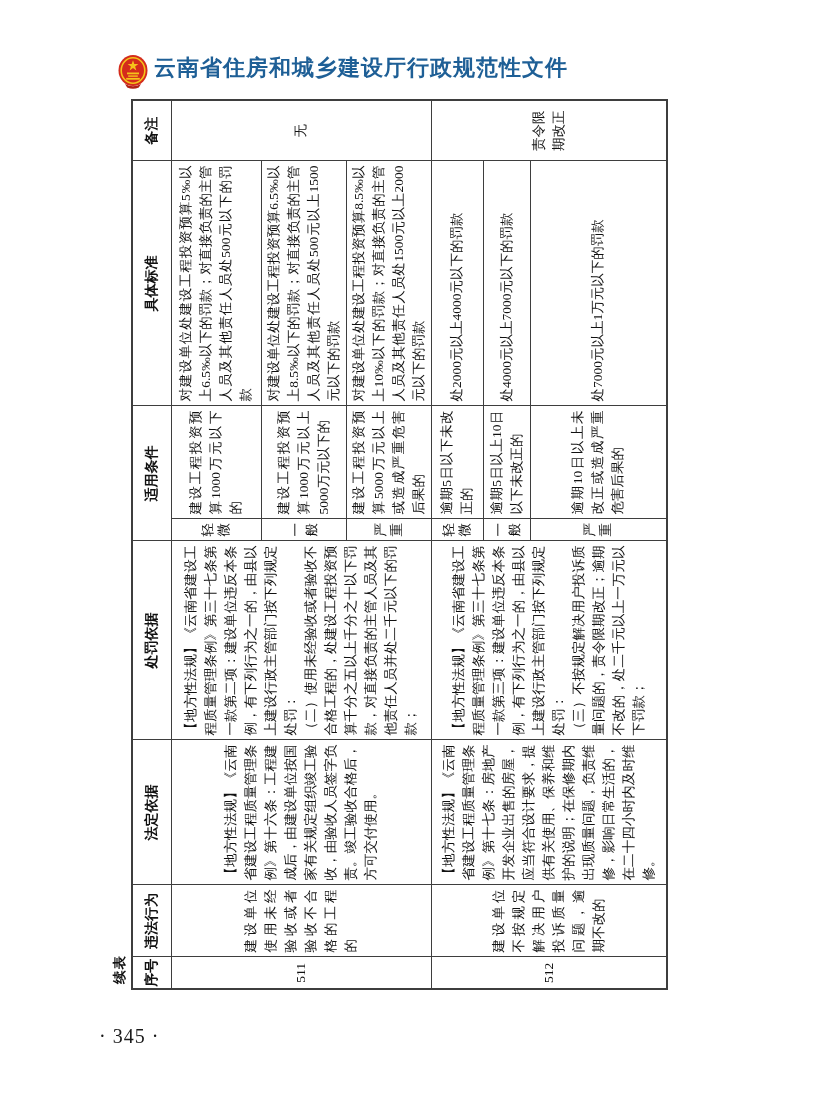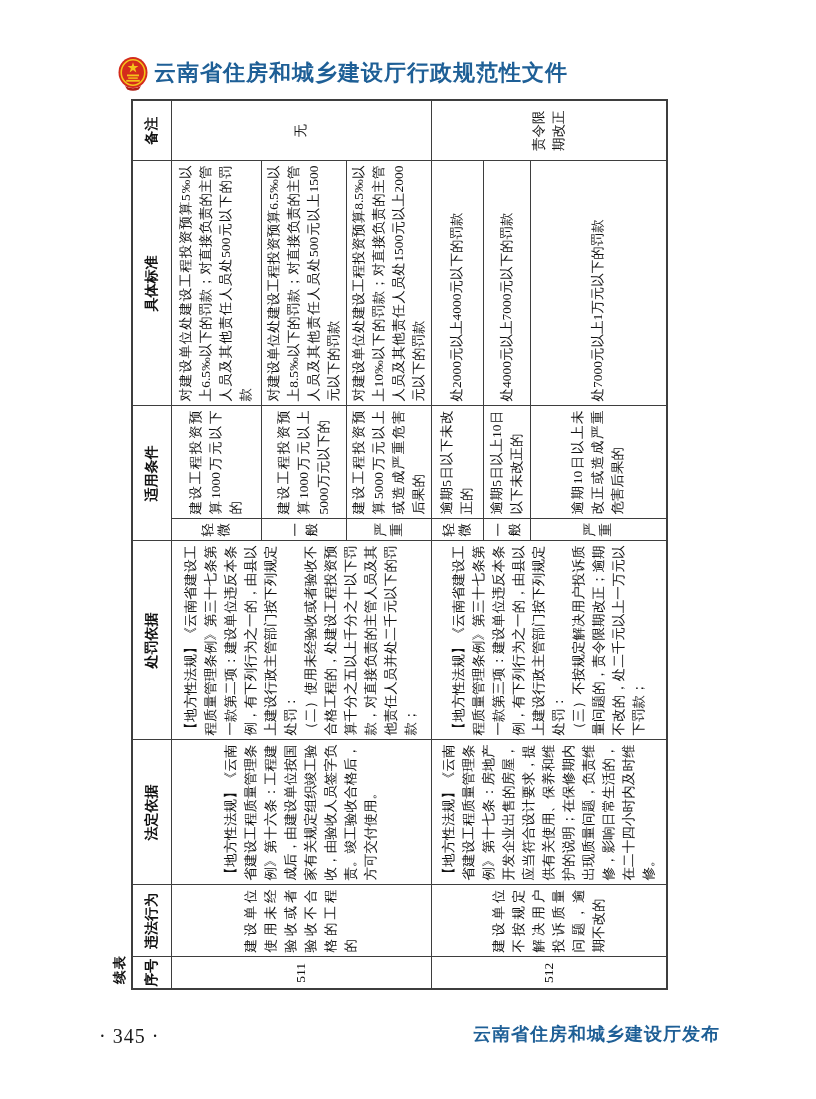--- a/index.html
+++ b/index.html
@@ -1,20 +1,20 @@
 <!DOCTYPE html>
 <html><head>
 <meta charset="utf-8">
 <style>
   html,body{margin:0;padding:0;background:#ffffff;}
   body{font-family:"Liberation Serif","DejaVu Serif",serif;color:#111;}
   .page{position:relative;width:816px;height:1099px;background:#fff;overflow:hidden;}
 
   
-  .doc-header{position:absolute;left:117px;top:53px;height:40px;display:flex;align-items:center;}
+  .doc-header{position:absolute;left:117px;top:53px;height:40px;display:flex;align-items:flex-start;}
   .emblem{width:32px;height:37px;margin-right:5px;flex:0 0 auto;}
   .doc-title{font-size:22px;font-weight:bold;color:#1e5f96;letter-spacing:1px;white-space:nowrap;
              font-family:"Liberation Serif","DejaVu Serif",serif;}
 
   
   .rot-wrap{position:absolute;left:110px;top:101px;width:552px;height:889px;}
   .landscape{width:889px;height:552px;transform:rotate(-90deg) translateX(-889px);transform-origin:top left;}
   .cont-label{height:21px;line-height:19px;font-size:13.5px;font-weight:bold;padding-left:6px;letter-spacing:1px;}
 
   table.reg{border-collapse:collapse;table-layout:fixed;width:889px;height:531px;
@@ -119,15 +119,14 @@
           <td class="sev">严重</td>
           <td class="just">逾期10日以上未改正或造成严重危害后果的</td>
           <td class="just">处7000元以上1万元以下的罚款</td>
         </tr>
       </tbody>
         </table>
     </div>
   </div>
 
   <div class="page-num">· 345 ·</div>
-  <div class="publisher">云南省住房和城乡建设厅发布</div>
 
 </div>
 
 </body></html>

